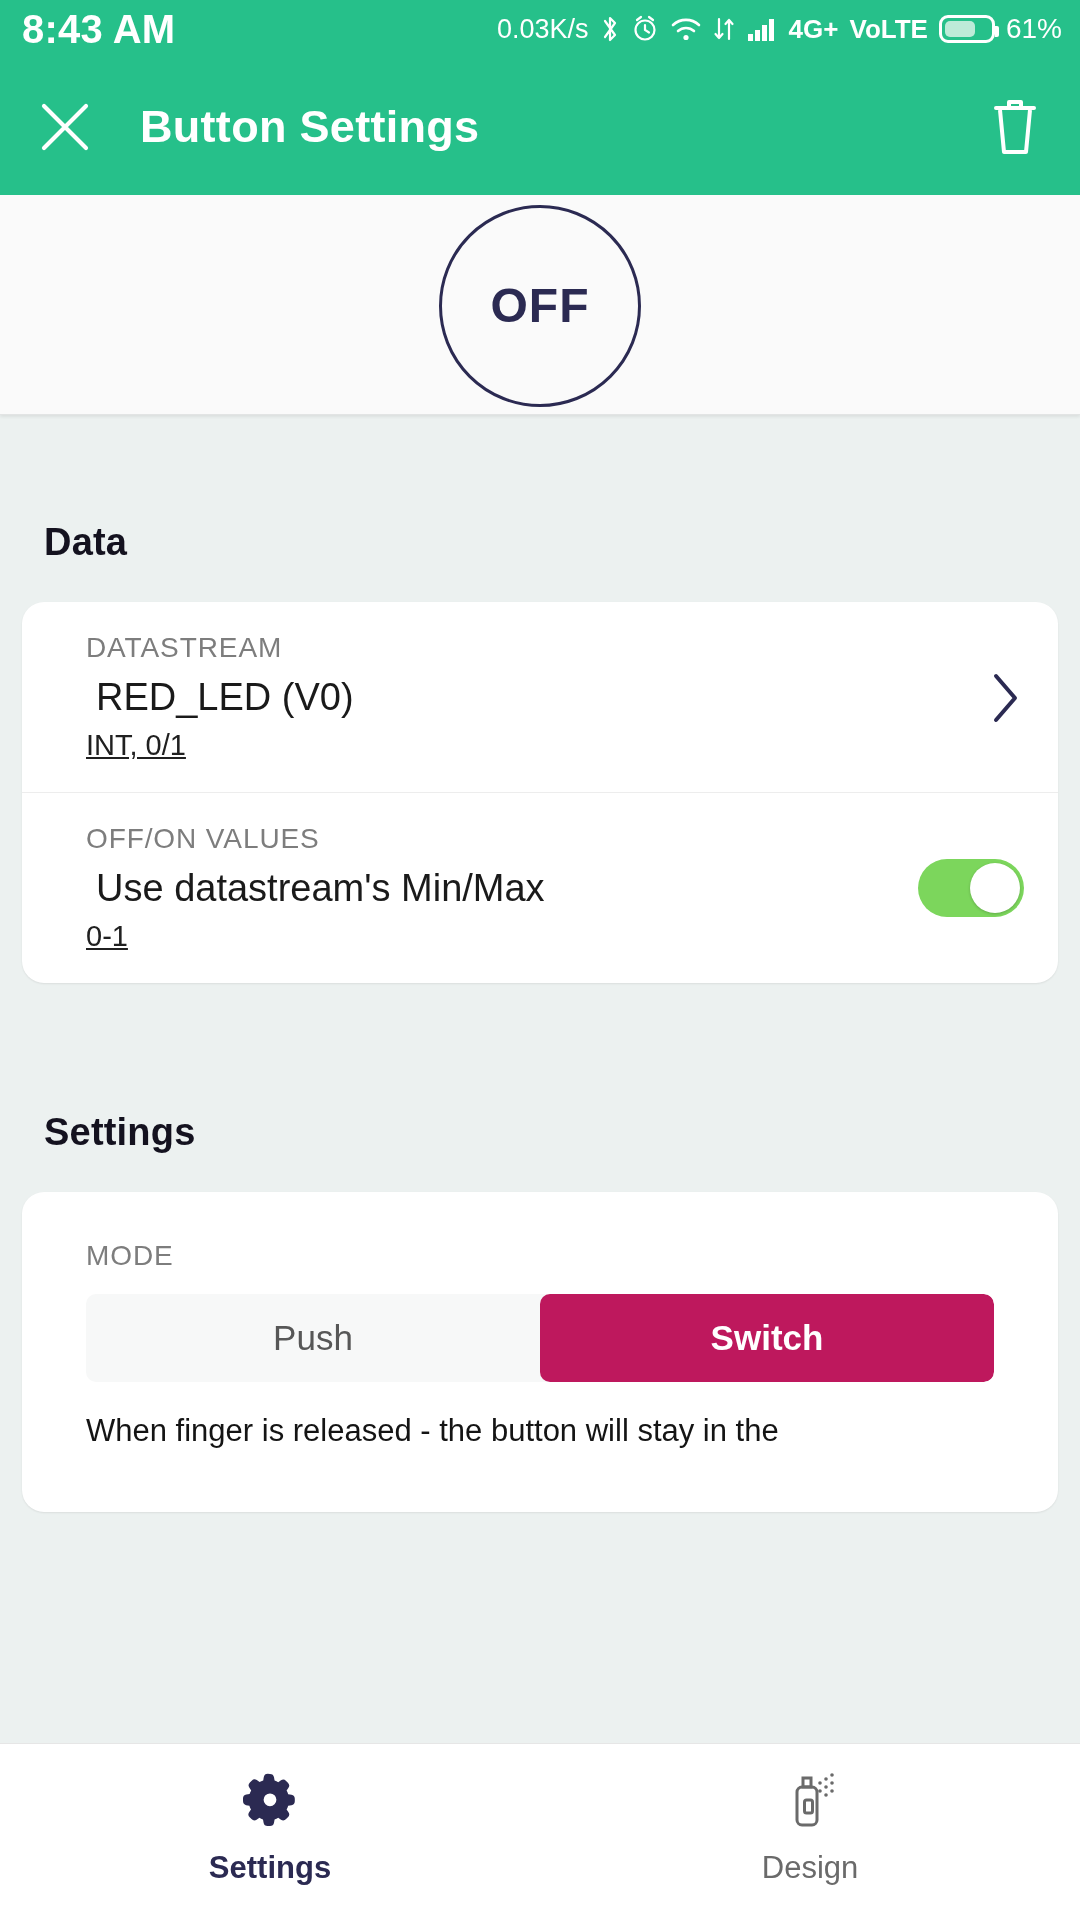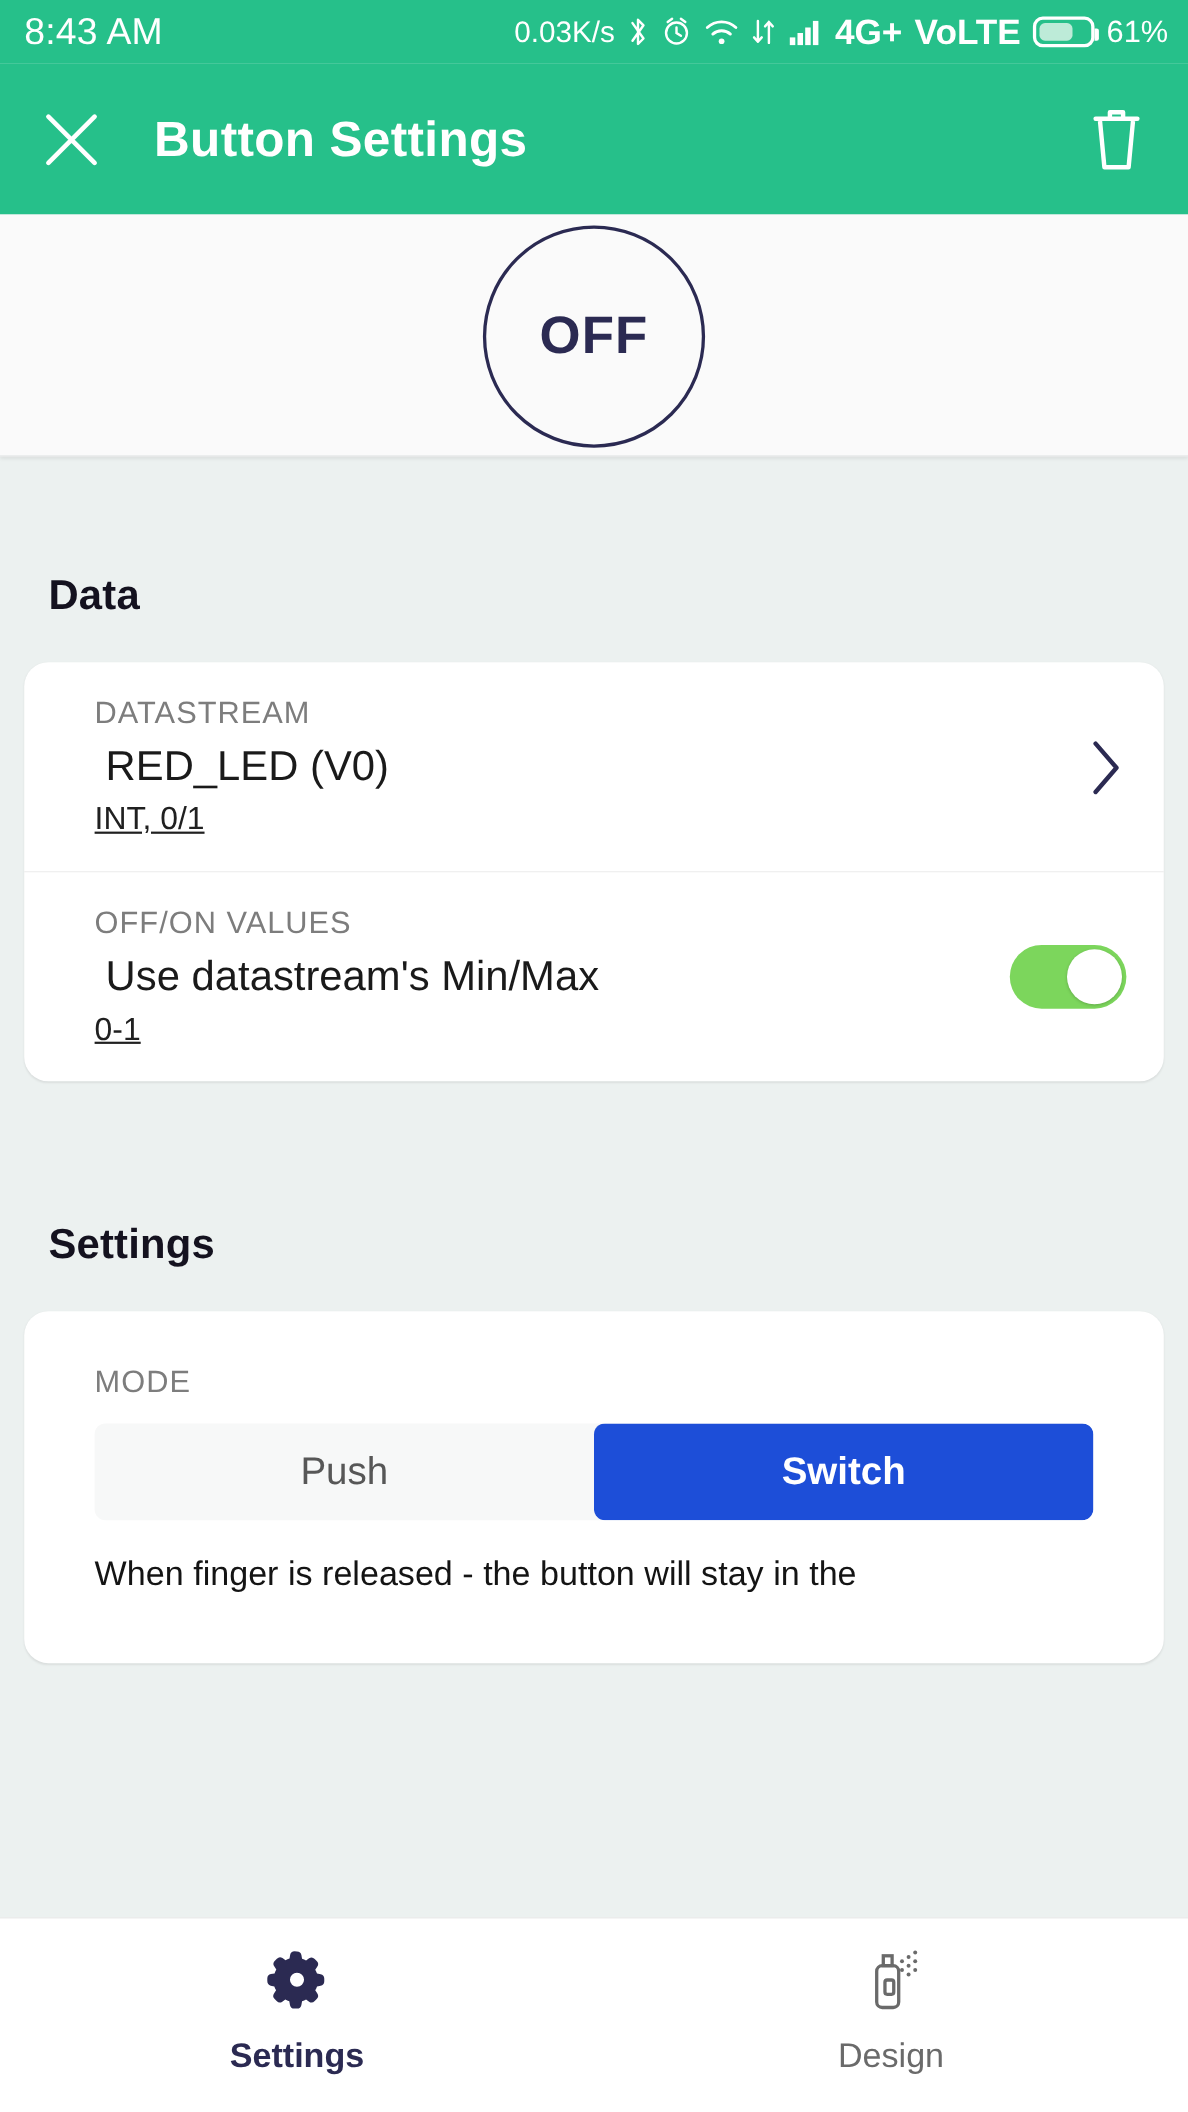--- a/index.html
+++ b/index.html
@@ -10,24 +10,24 @@
     overflow:hidden;
   }
   .phone { position:relative; width:1080px; height:1920px; display:flex; flex-direction:column; }
 
   
   .statusbar {
     height:58px; background:#26C08A; color:#FFFFFF;
     display:flex; align-items:center; justify-content:space-between;
     padding:0 18px 0 22px; flex:0 0 auto;
   }
-  .sb-time { font-size:34px; font-weight:400; letter-spacing:.2px; }
+  .sb-time { font-size:40px; font-weight:700; letter-spacing:.2px; }
   .sb-right { display:flex; align-items:center; gap:11px; }
   .sb-speed { font-size:27px; }
-  .sb-text { font-size:32px; font-weight:600;text-align:center; }
+  .sb-text { font-size:26px; font-weight:600;text-align:center; }
   .sb-icon { display:inline-flex; align-items:center; }
   .sb-batt {
     width:56px; height:28px; border:3px solid #FFFFFF; border-radius:9px;
     position:relative; display:inline-block;
   }
   .sb-batt::after {
     content:""; position:absolute; right:-7px; top:8px;
     width:4px; height:11px; background:#FFFFFF; border-radius:0 2px 2px 0;
   }
   .sb-batt i {
@@ -108,21 +108,21 @@
     padding:0 0 0 64px; margin-bottom:22px;
   }
   .segmented {
     display:flex; margin:0 64px 0 64px; height:88px;
     background:#F7F8F8; border-radius:10px; overflow:hidden;
   }
   .seg {
     flex:1 1 50%; display:flex; align-items:center; justify-content:center;
     font-size:35px; color:#575757; cursor:pointer; border-radius:10px;
   }
-  .seg.active { background:#1d4ed8; color:#FFFFFF; font-weight:700; }
+  .seg.active { background:#be185d; color:#FFFFFF; font-weight:700; }
   .seg-desc {
     font-size:31px; color:#141414; padding:28px 40px 0 64px;
     line-height:1.35; white-space:nowrap; overflow:hidden;
   }
 
   
   .bottomnav {
     position:absolute; left:0; right:0; bottom:0; height:177px;
     background:#FFFFFF; display:flex; align-items:flex-start;
     border-top:1px solid #E6E6E6; z-index:5; padding-top:26px;

